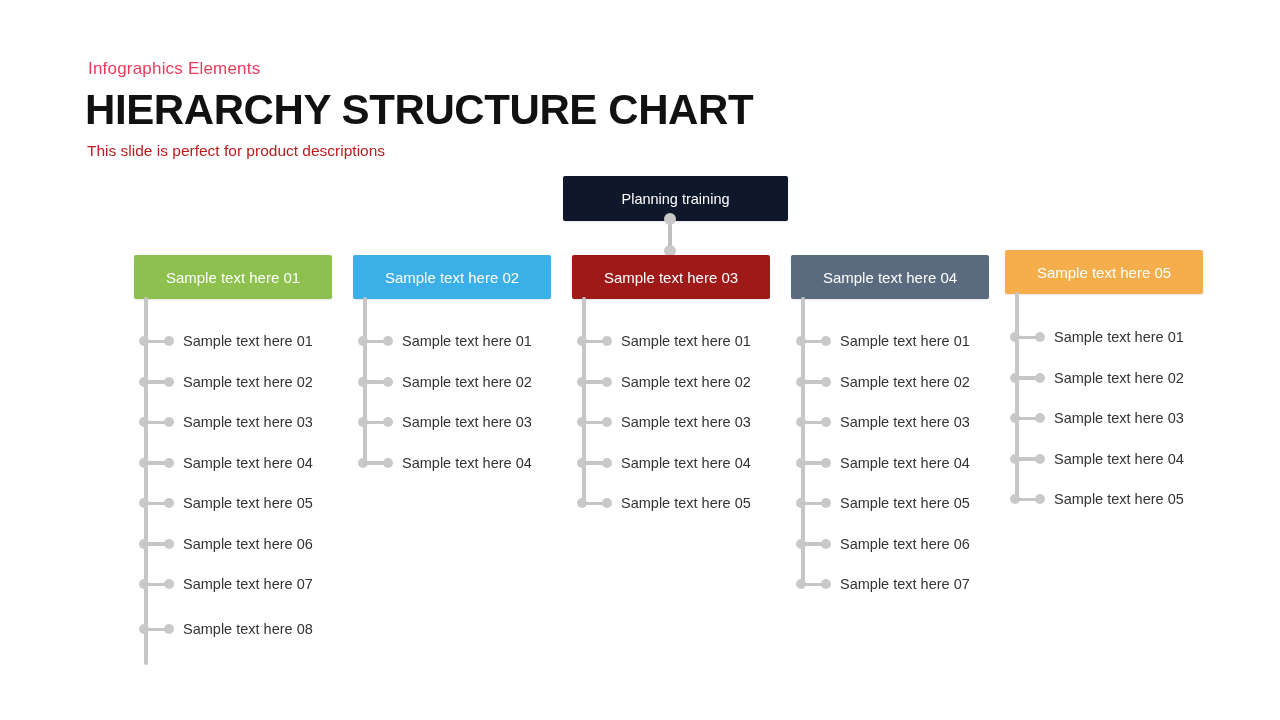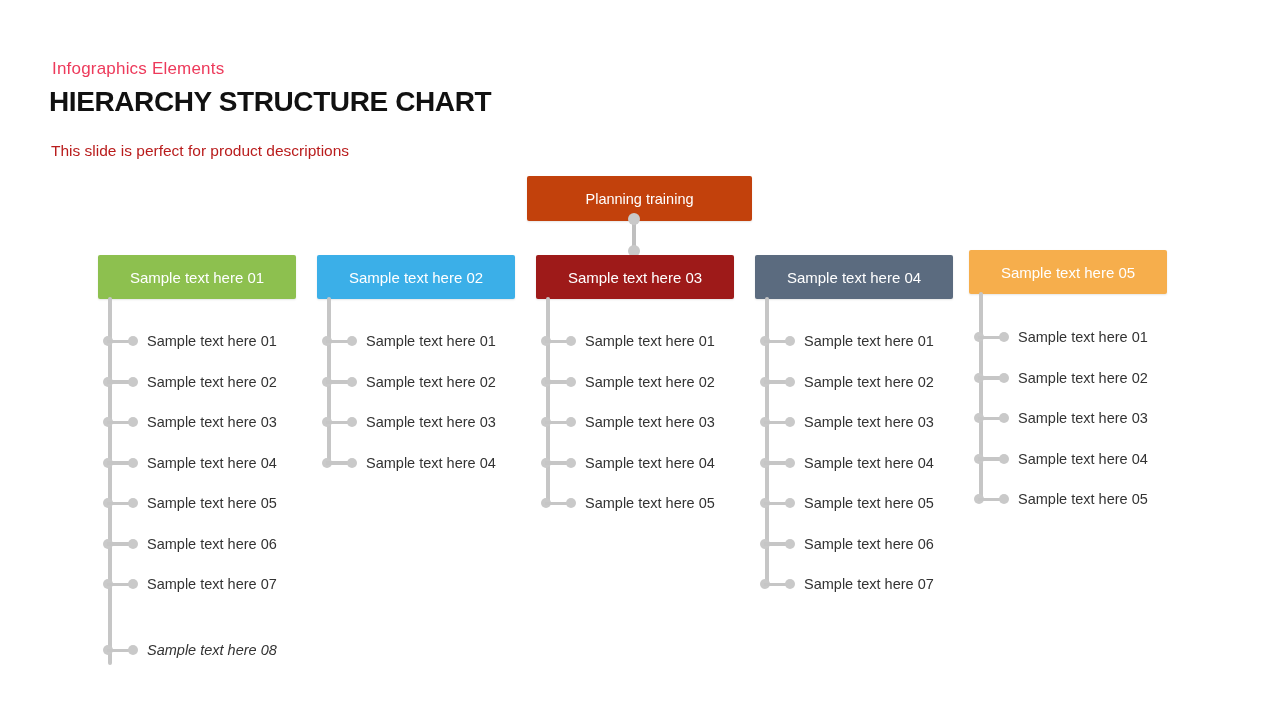--- a/index.html
+++ b/index.html
@@ -10,38 +10,39 @@
     background: #ffffff;
     font-family: "Liberation Sans", sans-serif;
     overflow: hidden;
   }
 
   .slide {
     position: relative;
     width: 1148px;
     height: 720px;
     background: #ffffff;
+    margin-left: 36px;
   }
 
   
   .eyebrow {
     position: absolute;
     left: 52px;
     top: 59px;
     font-size: 17px;
     letter-spacing: 0.2px;
     color: #ED3A5B;
     white-space: nowrap;
   }
 
   .title {
     position: absolute;
     left: 49px;
     top: 86px;
-    font-size: 28px;
+    font-size: 42px;
     font-weight: bold;
     letter-spacing: -0.4px;
     color: #111111;
     white-space: nowrap;
   }
 
   .subtitle {
     position: absolute;
     left: 51px;
     top: 142px;
@@ -157,21 +158,21 @@
 </style>
 </head>
 <body>
 
 <div class="slide">
 
   <div class="eyebrow" style="color: rgb(237, 58, 91);">Infographics  Elements</div>
   <div class="title">HIERARCHY STRUCTURE CHART</div>
   <div class="subtitle">This slide is perfect for product descriptions</div>
 
-  <div class="node-box root-box" style="background: #c2410c;">Planning training</div>
+  <div class="node-box root-box" style="background: #0f172a;">Planning training</div>
   <div class="root-link"></div>
   <div class="root-link-dot-top"></div>
   <div class="root-link-dot-bottom"></div>
 
   <div id="columns-host">
       <div class="column" style="left: 98px;">
         <div class="node-box" style="top: 255px; background: rgb(141, 192, 79);">Sample text  here 01</div>
         <div class="spine" style="left: 10px; top: 297px; height: 368px;"></div>
         <div class="item" style="left: 6px; top: 330px;">
           <div class="item-connector">
@@ -222,21 +223,21 @@
           <span class="item-label">Sample text  here 06</span>
         </div>
         <div class="item" style="left: 6px; top: 573px;">
           <div class="item-connector">
             <span class="dot-in"></span>
             <span class="bar"></span>
             <span class="dot-out"></span>
           </div>
           <span class="item-label">Sample text  here 07</span>
         </div>
-        <div class="item" style="left: 6px; top: 639px; font-style: italic;">
+        <div class="item" style="left: 6px; top: 618px;">
           <div class="item-connector">
             <span class="dot-in"></span>
             <span class="bar"></span>
             <span class="dot-out"></span>
           </div>
           <span class="item-label">Sample text  here 08</span>
         </div>
       </div>
       <div class="column" style="left: 317px;">
         <div class="node-box" style="top: 255px; background: rgb(59, 175, 232);">Sample text  here 02</div>

